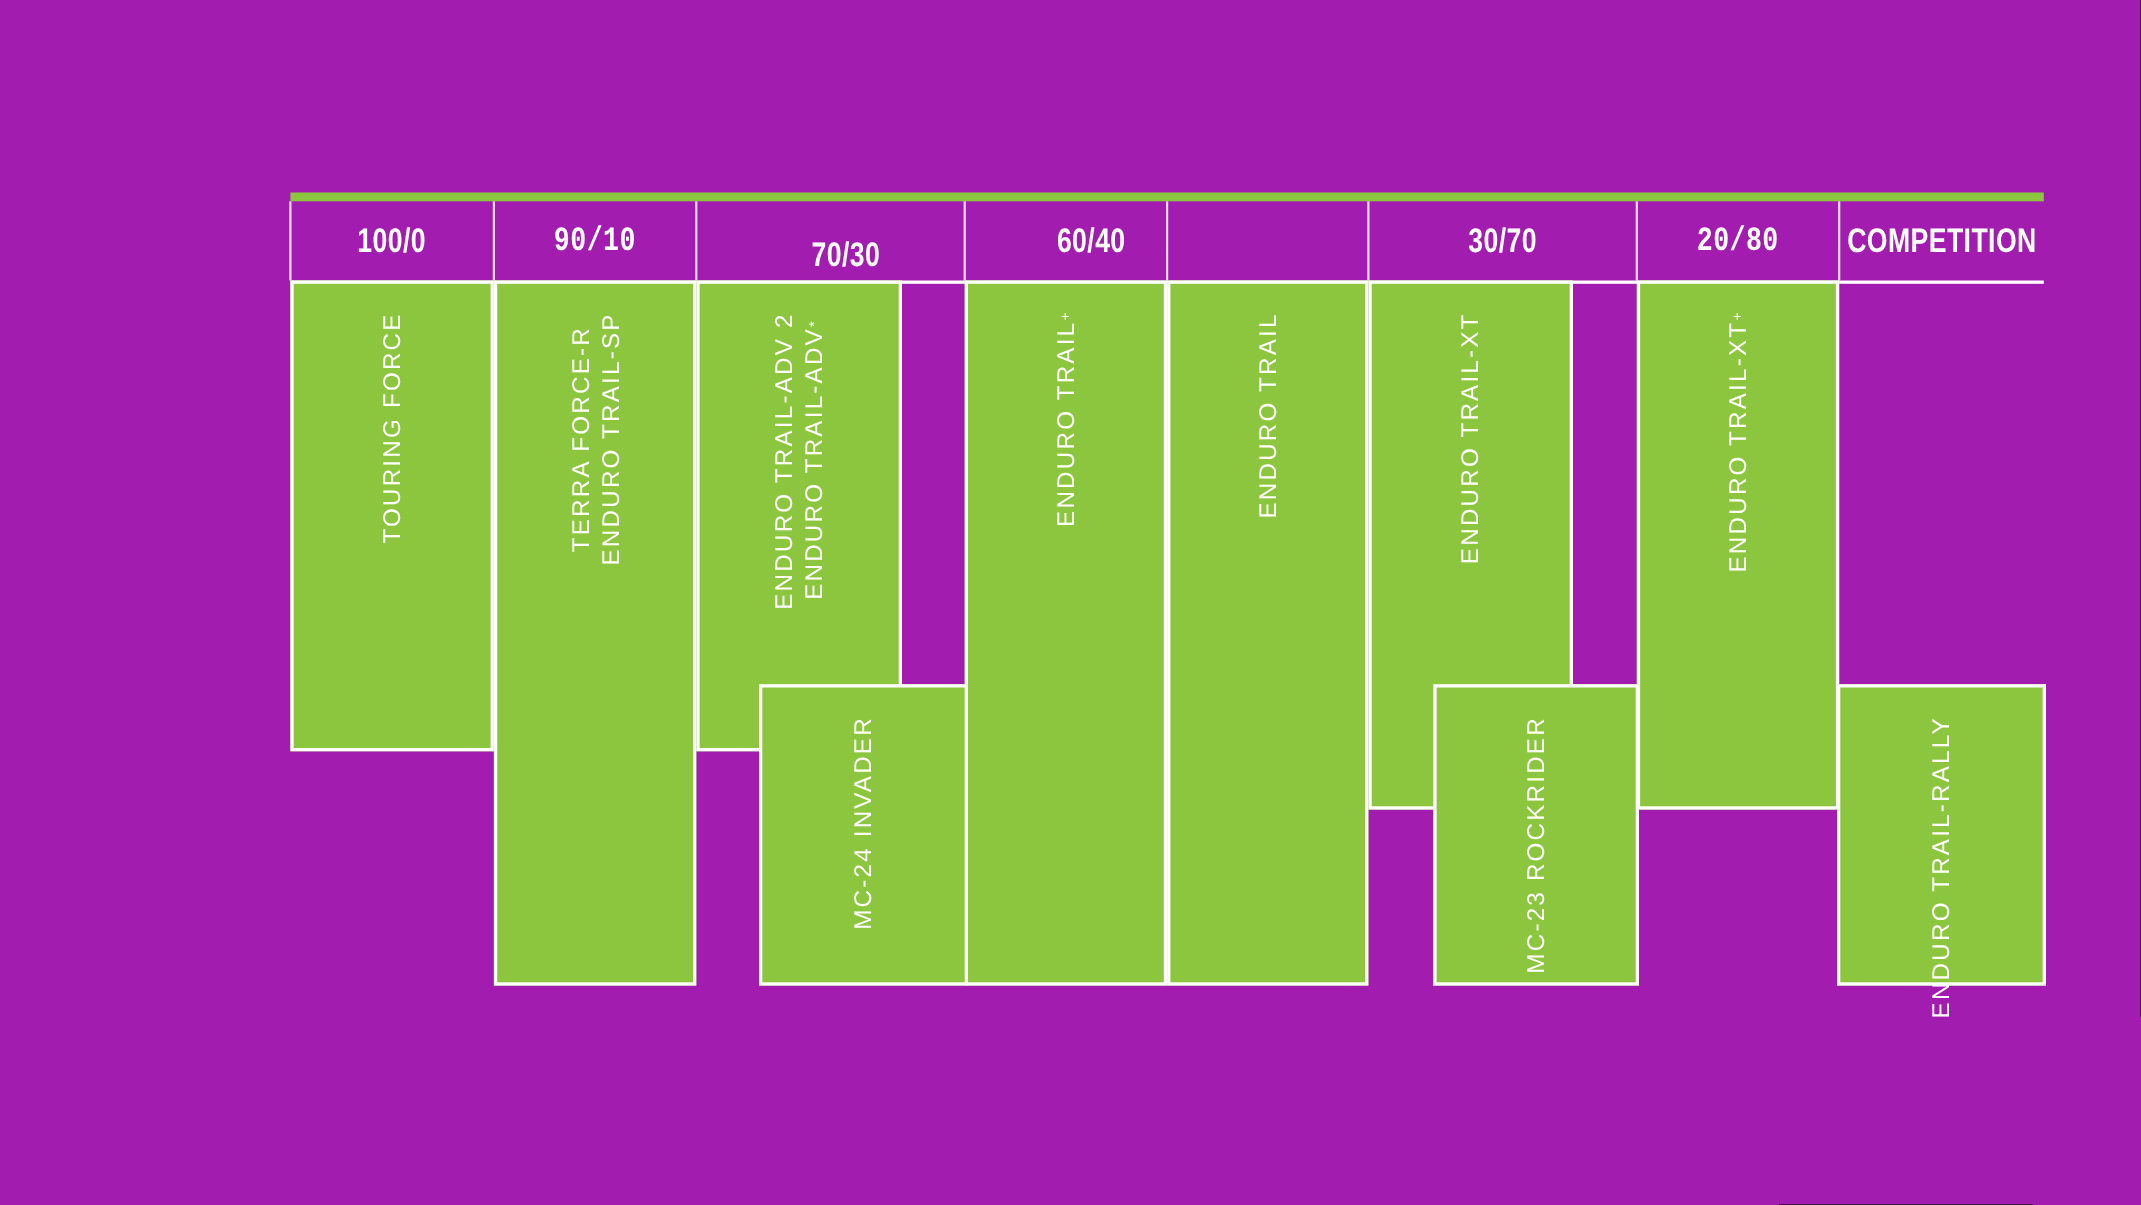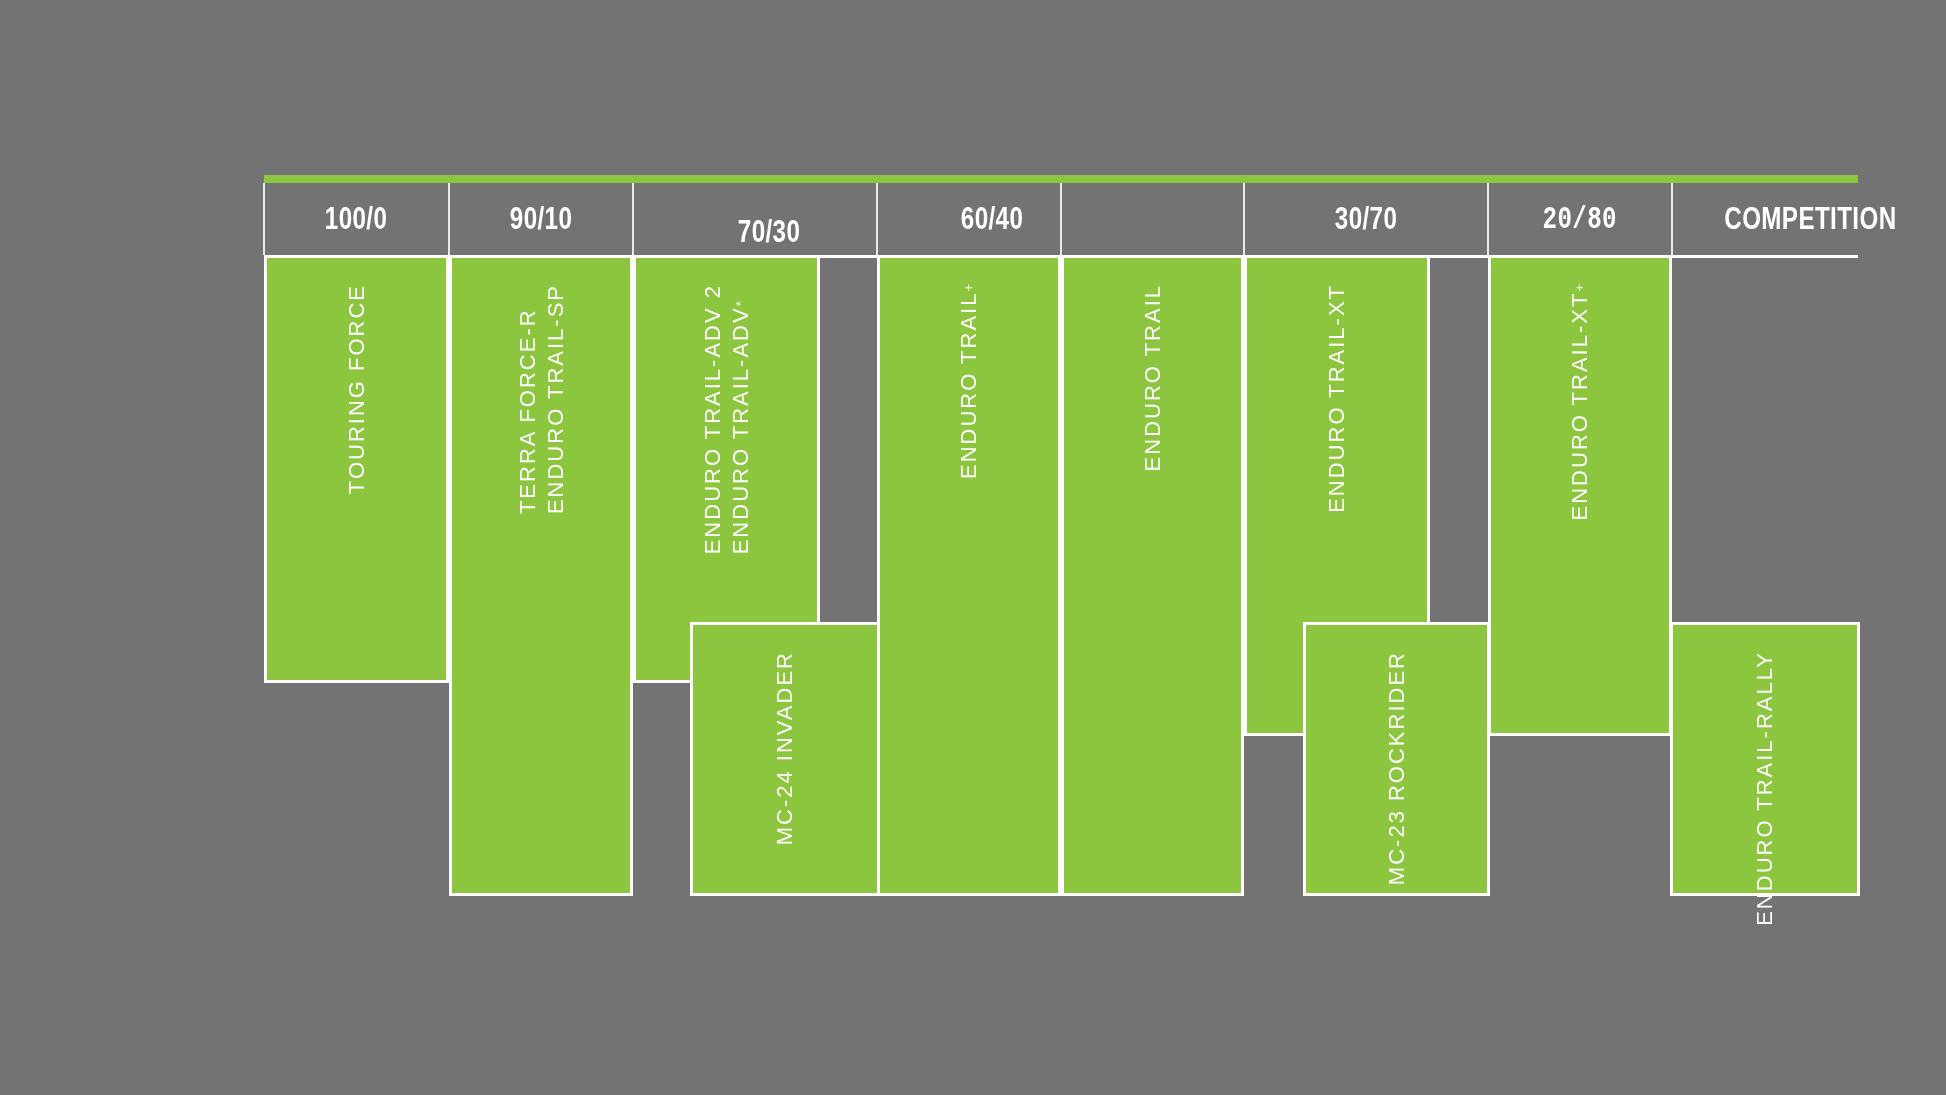--- a/index.html
+++ b/index.html
@@ -63,48 +63,48 @@
     white-space: nowrap;
   }
   .vlabel .sup {
     font-size: 13px;
     letter-spacing: 0;
   }
 </style>
 </head>
 <body>
 
-<div class="stage" style="background: #737373;">
+<div class="stage" style="background: #a21caf; text-align: center;">
     <div class="topbar" style="background: rgb(140, 198, 63); left: 264px; top: 175px; width: 1594px; height: 8px;"></div>
     <div class="header-cell" style="left: 264px; top: 183px; width: 185px; height: 72px;">
       <span>100/0</span>
     </div>
     <div class="header-divider" style="left: 263px; top: 183px; height: 72px;"></div>
-    <div class="header-cell" style="left: 449px; top: 183px; width: 184px; height: 72px;">
+    <div class="header-cell" style="left: 449px; top: 183px; width: 184px; height: 72px; font-family: Liberation Mono, monospace;">
       <span>90/10</span>
     </div>
     <div class="header-divider" style="left: 448px; top: 183px; height: 72px;"></div>
     <div class="header-cell" style="left: 633px; top: 196px; width: 272px; height: 72px;">
       <span>70/30</span>
     </div>
     <div class="header-divider" style="left: 632px; top: 183px; height: 72px;"></div>
     <div class="header-cell" style="left: 877px; top: 183px; width: 184px; height: 72px; padding-left: 23px;">
       <span>60/40</span>
     </div>
     <div class="header-divider" style="left: 876px; top: 183px; height: 72px;"></div>
     <div class="header-divider" style="left: 1060px; top: 183px; height: 72px;"></div>
     <div class="header-cell" style="left: 1244px; top: 183px; width: 244px; height: 72px;">
       <span>30/70</span>
     </div>
     <div class="header-divider" style="left: 1243px; top: 183px; height: 72px;"></div>
     <div class="header-cell" style="left: 1488px; top: 183px; width: 184px; height: 72px; font-family: Liberation Mono, monospace;">
       <span>20/80</span>
     </div>
     <div class="header-divider" style="left: 1487px; top: 183px; height: 72px;"></div>
-    <div class="header-cell" style="left: 1672px; top: 183px; width: 186px; height: 72px; margin-left: 45px;">
+    <div class="header-cell" style="left: 1672px; top: 183px; width: 186px; height: 72px;">
       <span>COMPETITION</span>
     </div>
     <div class="header-divider" style="left: 1671px; top: 183px; height: 72px;"></div>
     <div class="header-underline" style="left: 264px; top: 255px; width: 1594px; height: 3px;"></div>
     <div class="bar" style="z-index: 1; background: rgb(140, 198, 63); border-color: rgb(255, 255, 255); left: 264px; top: 255px; width: 185px; height: 428px;">
       <div class="vlabel" style="color: rgb(255, 255, 255);"><span>TOURING FORCE</span></div>
     </div>
     <div class="bar" style="z-index: 1; background: rgb(140, 198, 63); border-color: rgb(255, 255, 255); left: 449px; top: 255px; width: 184px; height: 641px;">
       <div class="vlabel" style="color: rgb(255, 255, 255);"><span>TERRA FORCE-R</span><br><span>ENDURO TRAIL-SP</span></div>
     </div>

